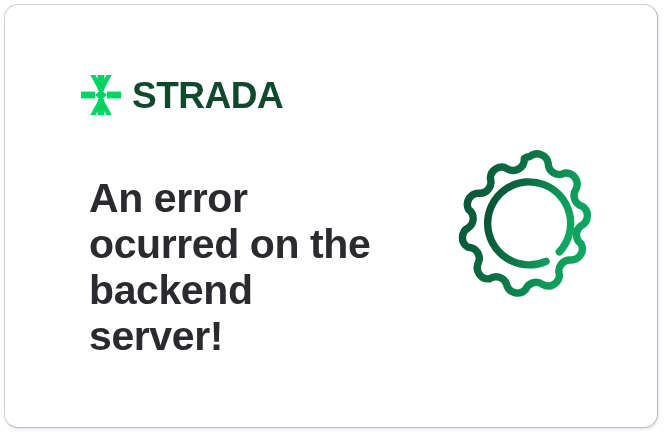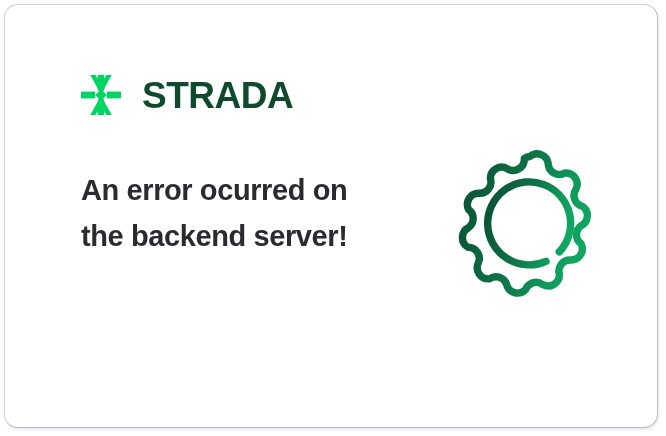--- a/index.html
+++ b/index.html
@@ -37,21 +37,21 @@
     box-shadow: 1px 2px 3px rgba(120,124,136,0.16);
   }
 
   
   .logo-row {
     position: absolute;
     left: 76px;
     top: 70px;
     display: flex;
     align-items: center;
-    gap: 21px;
+    gap: 11px;
   }
   .logo-mark {
     width: 40px;
     height: 40px;
     display: block;
     flex: 0 0 auto;
   }
   .logo-word {
     font-size: 37px;
     font-weight: 700;
@@ -61,22 +61,22 @@
     white-space: nowrap;
     font-family: "Liberation Sans", sans-serif;
   }
 
   
   .headline {
     position: absolute;
     left: 76px;
     top: 162px;
     width: 300px;
-    margin: 0;
-    font-size: 29px;
+    margin: 8px;
+    font-size: 41px;
     font-weight: 700;
     line-height: 46px;
     letter-spacing: -0.4px;
     color: #2a2b2e;
     font-family: "Liberation Sans", sans-serif;
   }
 
   
   .gear-wrap {
     position: absolute;

